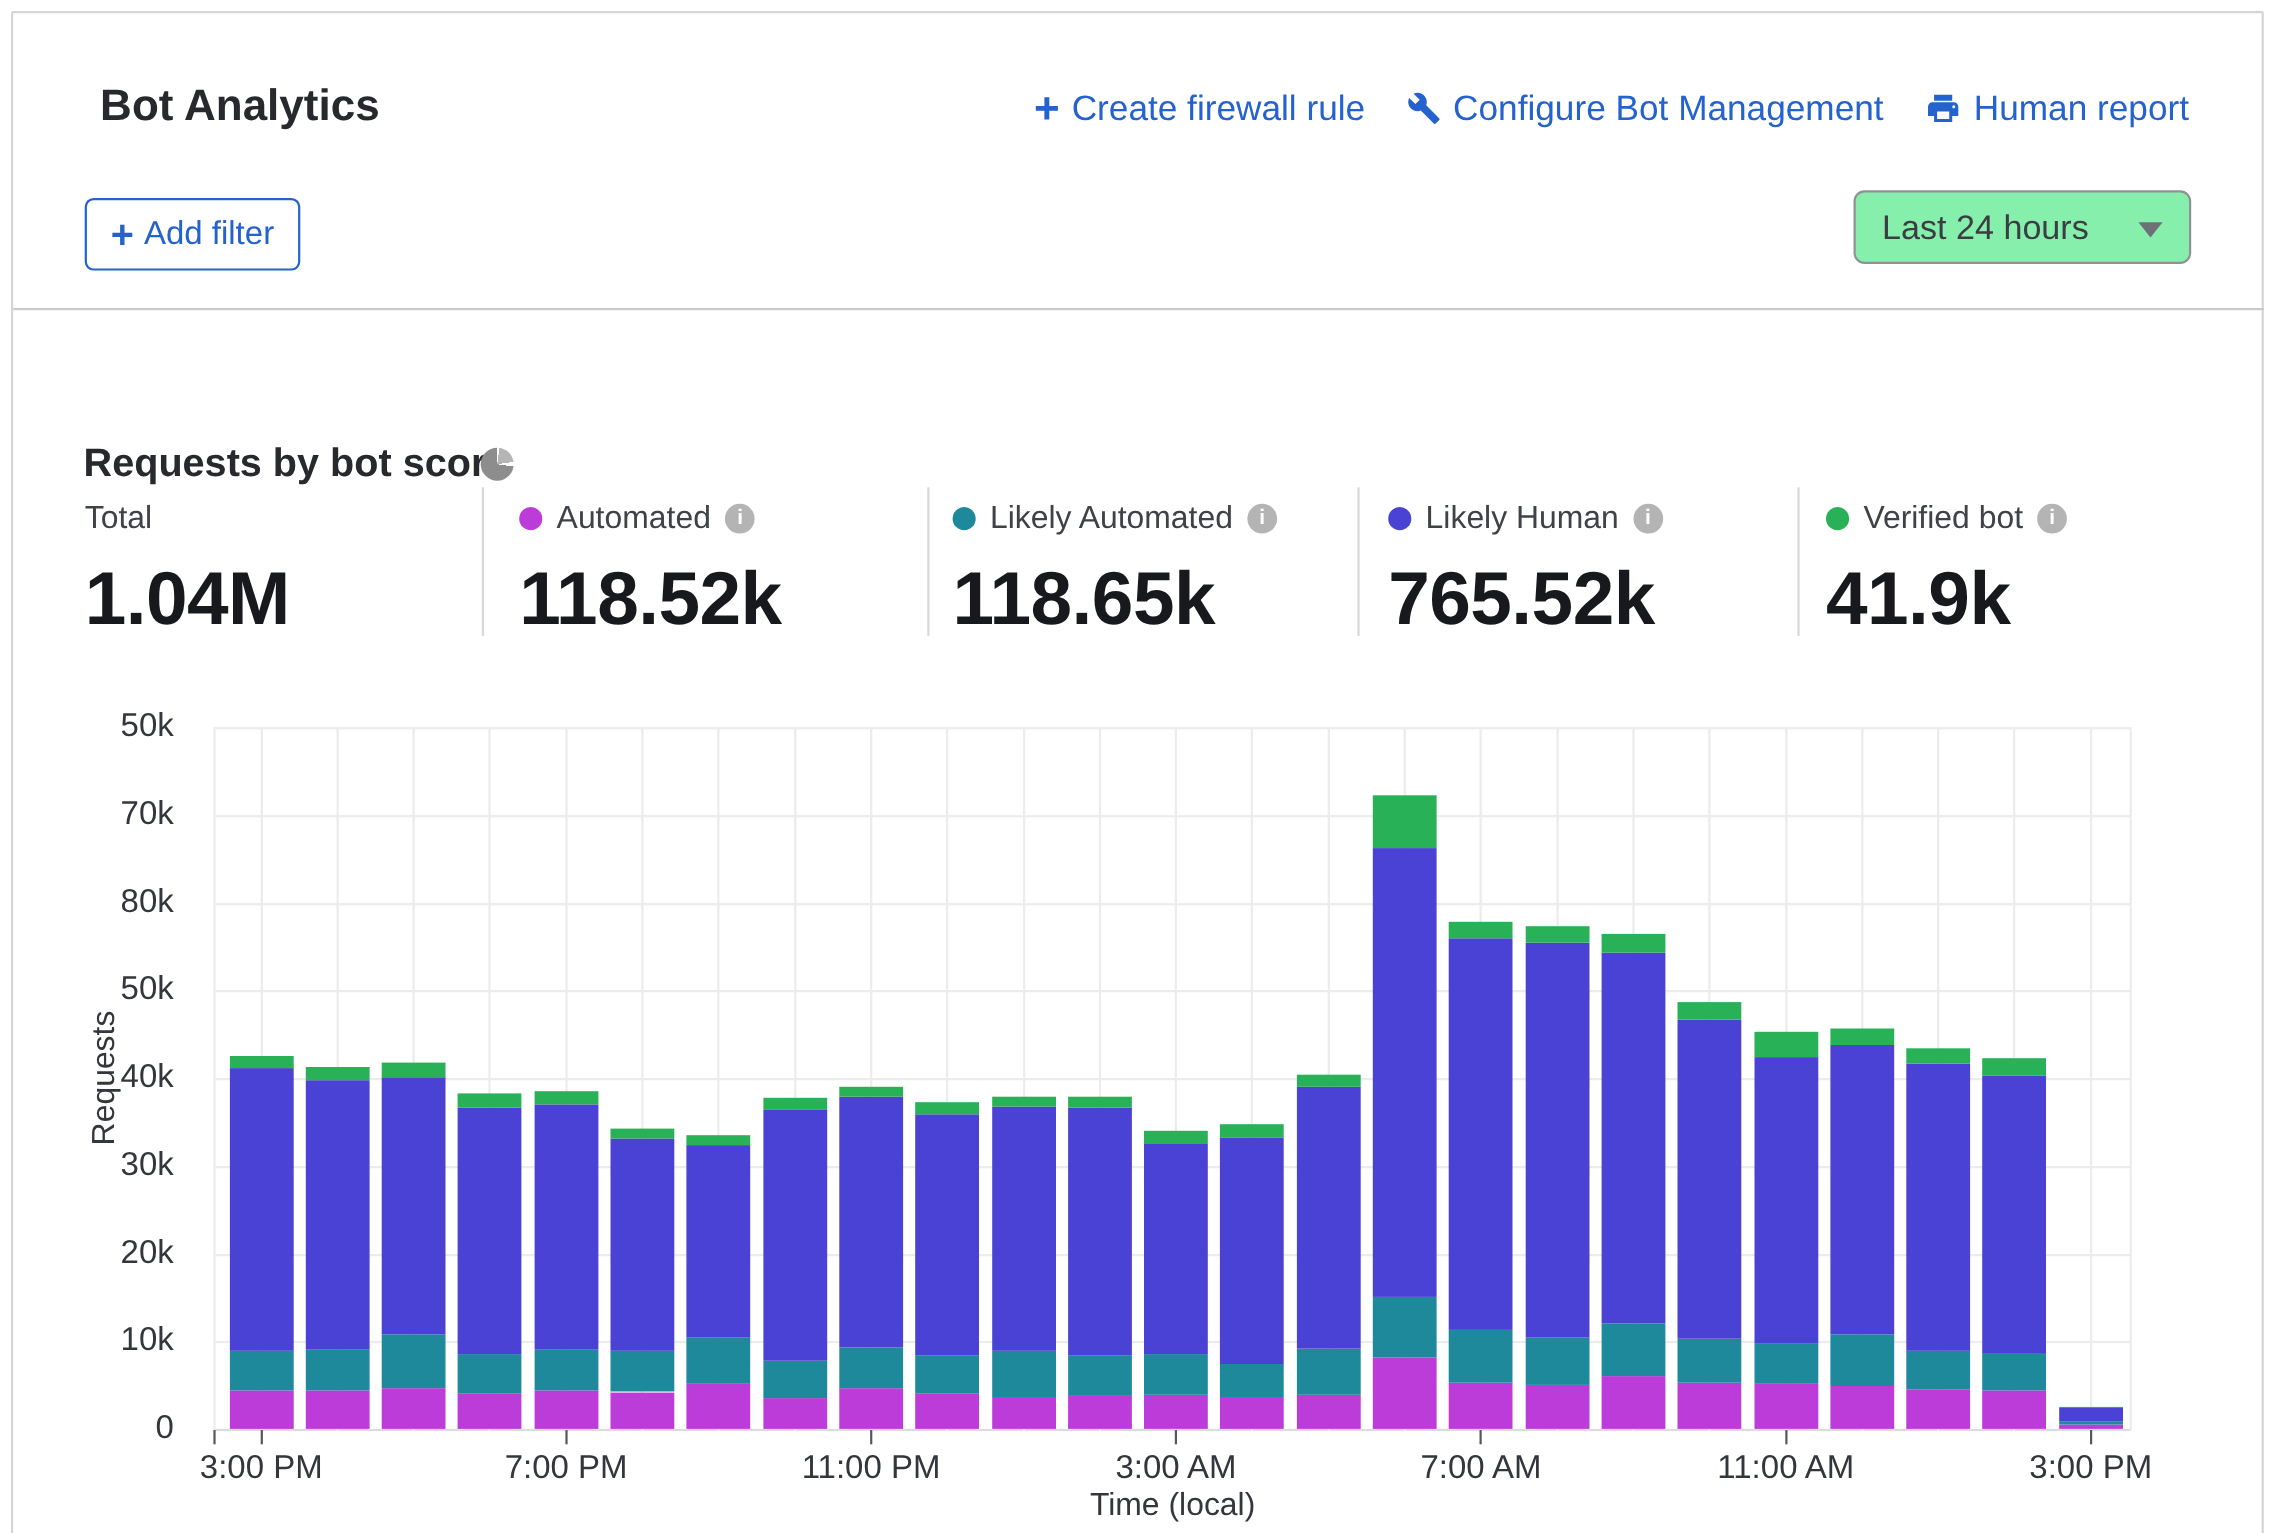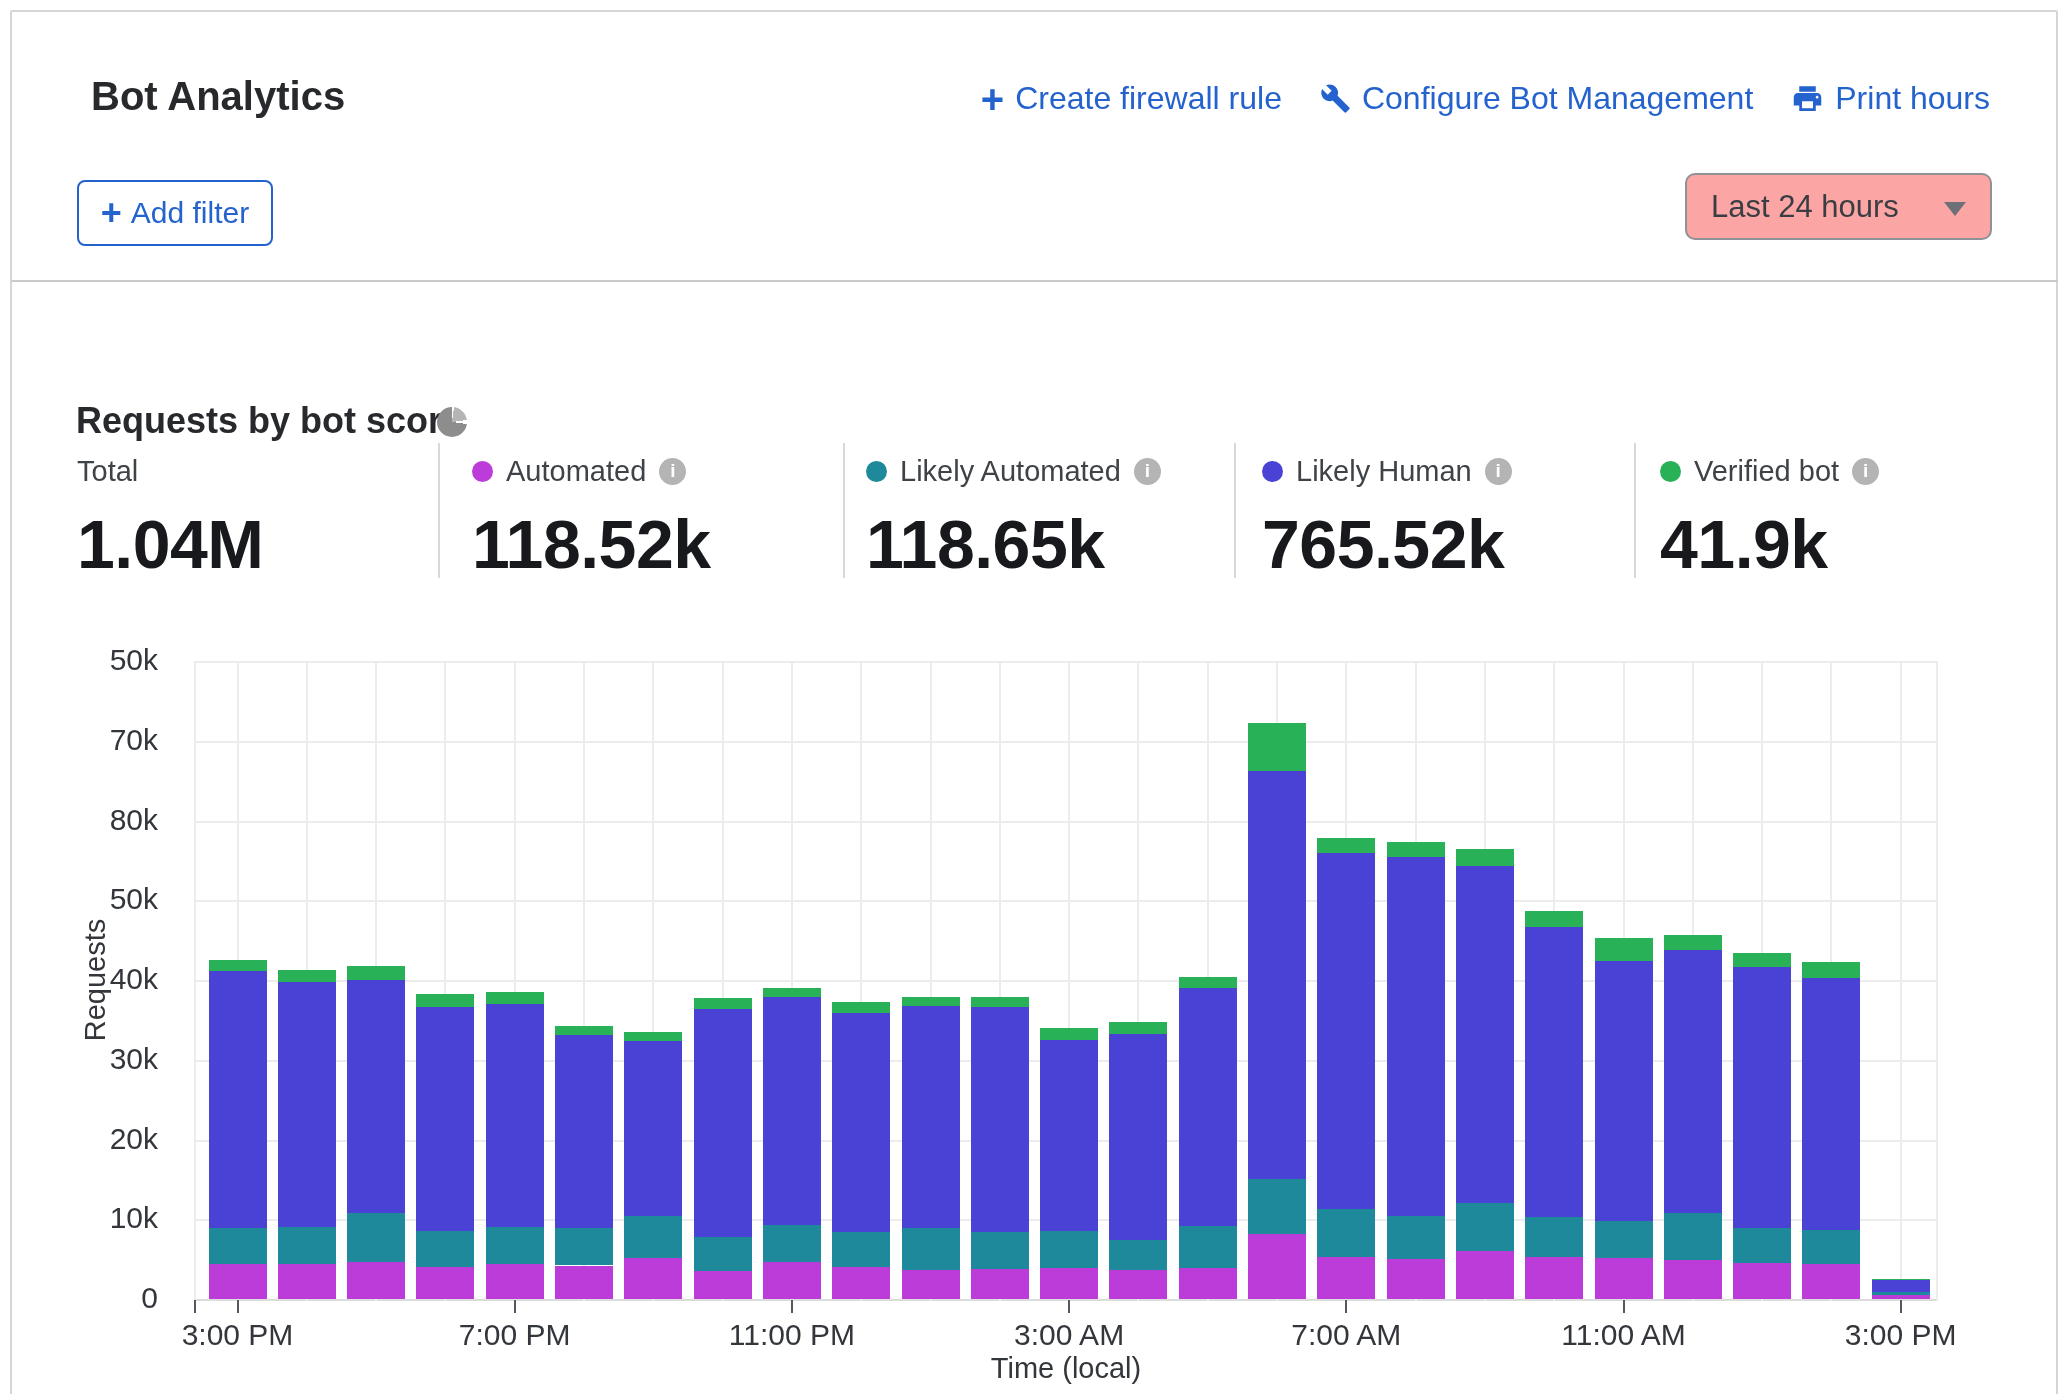--- a/index.html
+++ b/index.html
@@ -18,21 +18,21 @@
   .hlink .plus { font-size:40px; font-weight:700; line-height:28px; }
   .hlink svg { display:block; }
 
   #add-filter { left:77px; top:180px; width:196px; height:66px; border:2px solid #2462cd;
                 border-radius:8px; background:#fff; display:flex; align-items:center;
                 justify-content:center; gap:9px; color:#2462cd; cursor:pointer; }
   #add-filter .plus { font-size:36px; font-weight:600; line-height:30px; }
   #add-filter .lbl { font-size:30px; }
 
   #time-range { left:1685px; top:173px; width:307px; height:67px; border:2px solid #8f9197;
-                border-radius:10px; background:#fca5a5; display:flex; align-items:center;
+                border-radius:10px; background:#86efac; display:flex; align-items:center;
                 padding-left:24px; font-size:31px; color:#3a3d42; cursor:pointer; }
   #time-range .caret { position:absolute; right:24px; top:27px; width:0; height:0;
                 border-left:11px solid transparent; border-right:11px solid transparent;
                 border-top:14px solid #6d7076; }
 
   #section-title { left:76px; top:400px; font-size:36px; font-weight:700; color:#27292d; }
   #pie-icon { left:437px; top:407px; width:30px; height:30px; border-radius:50%;
               background:conic-gradient(from 0deg,#ffffff 0 8deg,#b5b5b5 8deg 82deg,
                          #ffffff 82deg 98deg,#8d8d8d 98deg 360deg); }
 
@@ -80,21 +80,21 @@
         </svg>
     </span>
     <span>Configure Bot Management</span>
   </div>
   <div class="hlink">
     <span>
       <svg width="33" height="33" viewBox="0 0 24 24" fill="#2462cd">
           <path d="M19 8H5c-1.66 0-3 1.34-3 3v6h4v4h12v-4h4v-6c0-1.66-1.34-3-3-3zm-3 11H8v-5h8v5zm3-7c-.55 0-1-.45-1-1s.45-1 1-1 1 .45 1 1-.45 1-1 1zm-1-9H6v4h12V3z"></path>
         </svg>
     </span>
-    <span>Print hours</span>
+    <span>Human report</span>
   </div>
 </div>
 
 <div class="abs" id="add-filter">
   <span class="plus">+</span>
   <span class="lbl">Add filter</span>
 </div>
 
 <div class="abs" id="time-range">
   <span>Last 24 hours</span>

